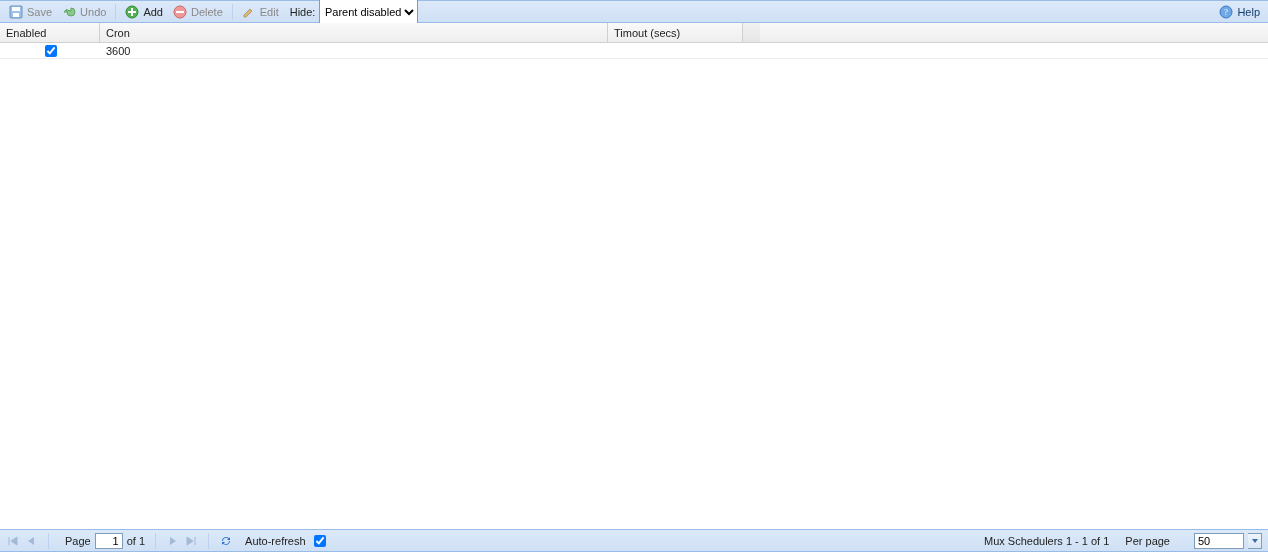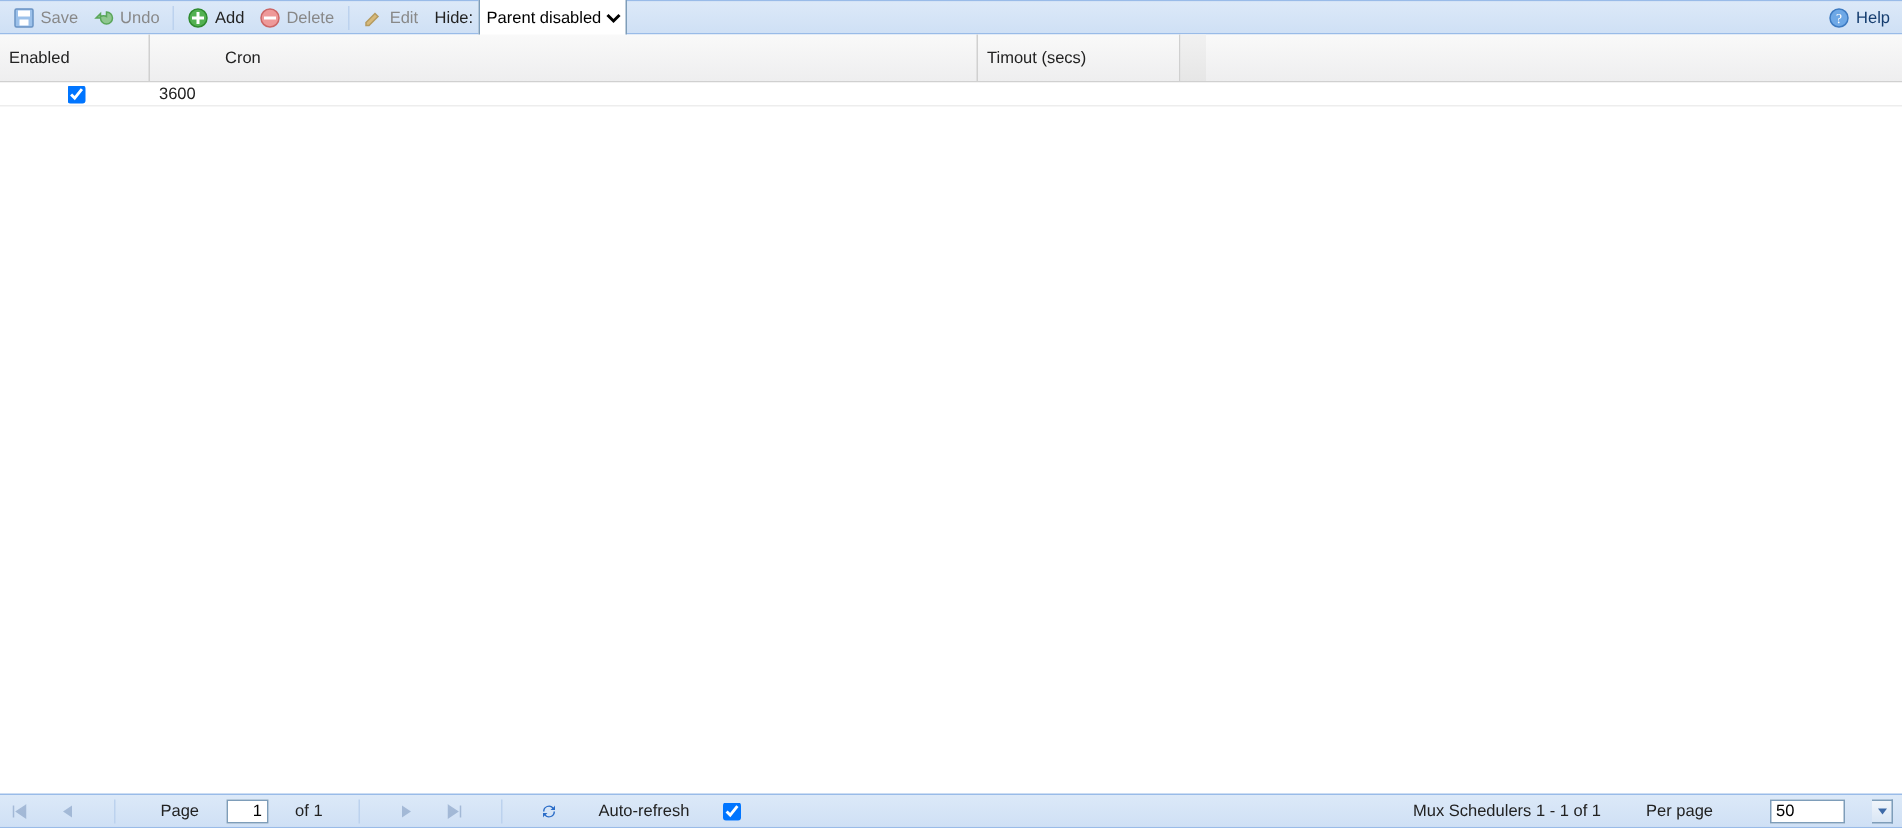--- a/index.html
+++ b/index.html
@@ -42,49 +42,50 @@
   }
   .tb-btn.disabled { color: #888; }
   .tb-btn .ico { width: 14px; height: 14px; display: inline-flex; align-items: center; justify-content: center; }
   .tb-sep { width:1px; height:16px; background:#bcd2ee; margin: 0 4px; }
   .hide-label { margin-left: 6px; margin-right: 4px; color:#222; }
   select.hide-select {
     font-size: 11px;
     height: 26px;
     border: 1px solid #7e9db9;
     background: #fff;
+    text-align: right;
   }
   .spacer { flex: 1; }
   .help-btn {
     display: inline-flex;
     align-items: center;
     gap: 4px;
     padding: 2px 4px;
     color: #153d6f;
     cursor: pointer;
   }
 
   
   .grid-header {
-    height: 32px;
+    height: 20px;
     display: flex;
     background: linear-gradient(#f9f9f9, #eeeeef);
     border-bottom: 1px solid #d0d0d0;
   }
   .hcell {
     border-right: 1px solid #d0d0d0;
     display: flex;
     align-items: center;
     padding: 0 6px;
     color: #222;
     cursor: default;
   }
   .col-enabled { width: 100px; }
   .col-mux     { width: 508px; }
-  .col-cron    { width: 508px; margin-left: 44px; }
+  .col-cron    { width: 508px; }
   .col-timeout { width: 135px; }
   .col-scroll  { width: 17px; border-right: none; background: linear-gradient(#f1f1f1,#e6e6e6); }
 
   
   .grid-body {
     flex: 1;
     overflow: auto;
     background: #fff;
   }
   .row {
@@ -107,21 +108,21 @@
   }
 
   
   .pager {
     height: 22px;
     background: linear-gradient(#dce9f8, #cfe0f5);
     border-top: 1px solid #99bbe8;
     display: flex;
     align-items: center;
     padding: 0 6px;
-    gap: 18px;
+    gap: 4px;
   }
   .pager .nav-btn {
     width: 14px; height: 14px;
     display: inline-flex; align-items: center; justify-content: center;
     opacity: .4;
     cursor: default;
   }
   .pager .page-label { margin-left: 6px; }
   .pager input.page-input {
     width: 28px; height: 16px;

